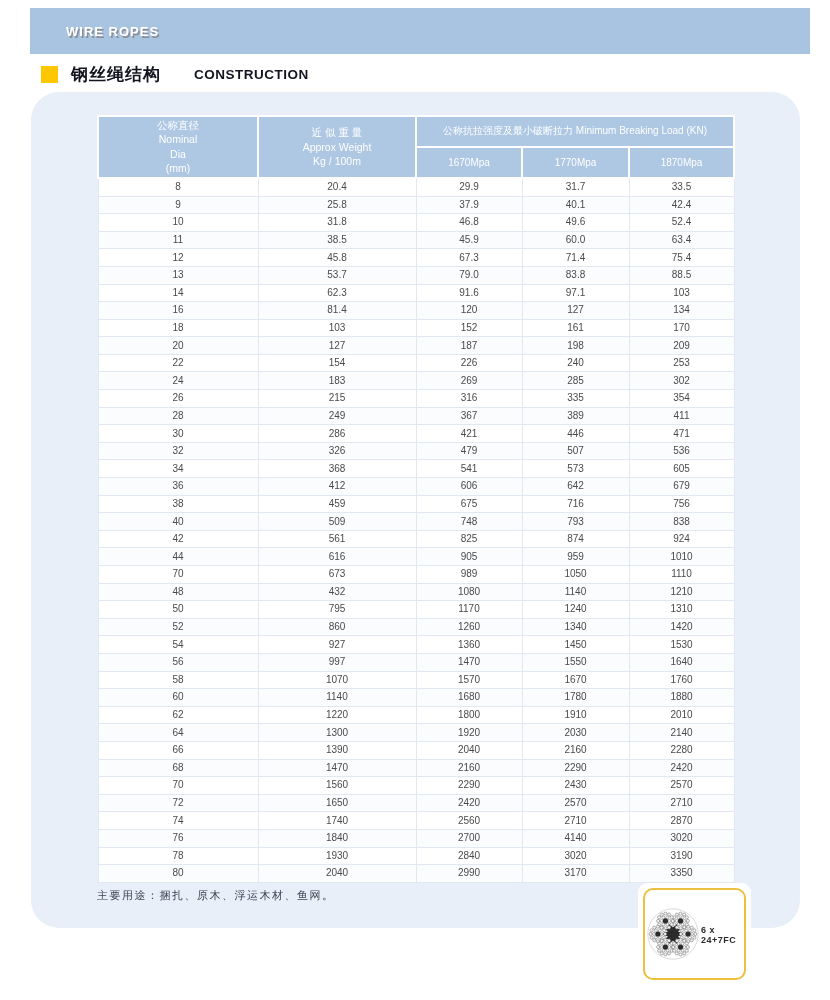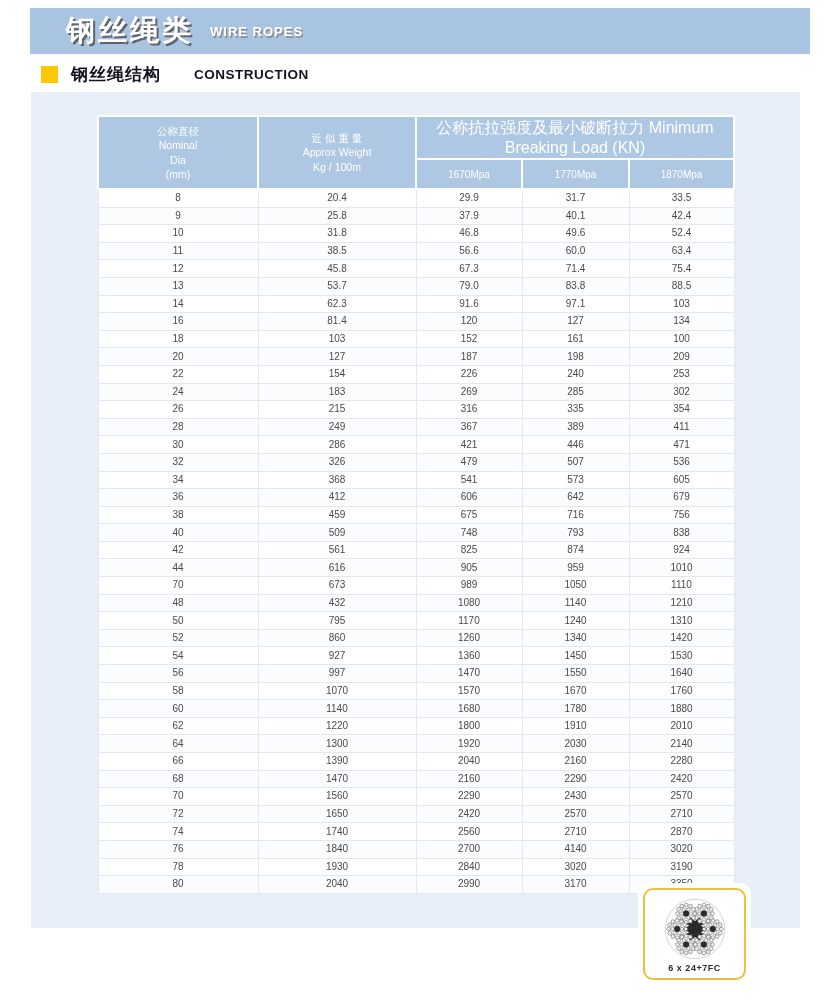--- a/index.html
+++ b/index.html
@@ -25,58 +25,58 @@
   .section-head{
     position:absolute;left:33px;top:63px;display:flex;align-items:center;gap:13px;padding-left:8px;
   }
   .yellow-sq{width:17px;height:17px;background:#ffc602;}
   .section-zh{font-size:17px;font-weight:bold;color:#12141f;letter-spacing:1px;}
   .section-en{font-size:13.5px;font-weight:bold;color:#12141f;margin-left:20px;letter-spacing:.5px;}
   
   .panel{
     position:absolute;left:31px;top:92px;width:769px;height:836px;
     background:#e9eff8;
+    border-radius:28px;
   }
   
   .table-wrap{position:absolute;left:66px;top:23px;}
   table{border-collapse:collapse;width:636px;table-layout:fixed;}
   thead th{
     background:#aec7e3;color:#ffffff;font-weight:normal;
     border:2px solid #ffffff;padding:1px 2px;
   }
   th.hdr-main{font-size:10.5px;line-height:1.38;}
-  th.hdr-span{font-size:16px;height:26px;}
+  th.hdr-span{font-size:10px;height:26px;}
   th.hdr-sub{font-size:10px;height:26px;}
   tbody td{
     background:#ffffff;border:1px solid #e2e8f1;color:#4a4a4a;
     font-size:10px;height:16.6px;text-align:center;padding:0;line-height:1;
   }
   tbody tr:nth-child(even) td{background:#fbfcfe;}
   
   .footer-note{
     position:absolute;left:66px;top:796px;font-size:11px;color:#3c4656;
     letter-spacing:1.5px;
   }
   
   .rope-card{
     position:absolute;left:607px;top:791px;width:113px;height:102px;
     background:#ffffff;border-radius:9px;box-sizing:border-box;padding:5px;
   }
   .rope-box{
     width:100%;height:100%;border:2px solid #edbf3e;border-radius:10px;
-    box-sizing:border-box;display:flex;flex-direction:column;
+    box-sizing:border-box;display:flex;
     align-items:center;justify-content:center;background:#ffffff;
   }
   .rope-caption{font-size:9px;font-weight:bold;color:#2a2a2a;margin-top:1px;letter-spacing:.5px;}
 </style>
 </head>
 <body>
 
 <div class="banner">
-  <span class="banner-zh">钢丝绳类</span>
   <span class="banner-en">WIRE ROPES</span>
 </div>
 
 <div class="section-head">
   <span class="yellow-sq"></span>
   <span class="section-zh">钢丝绳结构</span>
   <span class="section-en">CONSTRUCTION</span>
 </div>
 
 <div class="panel">
@@ -129,21 +129,21 @@
           <tr>
             <td>10</td>
             <td>31.8</td>
             <td>46.8</td>
             <td>49.6</td>
             <td>52.4</td>
           </tr>
           <tr>
             <td>11</td>
             <td>38.5</td>
-            <td>56.6</td>
+            <td>45.9</td>
             <td>60.0</td>
             <td>63.4</td>
           </tr>
           <tr>
             <td>12</td>
             <td>45.8</td>
             <td>67.3</td>
             <td>71.4</td>
             <td>75.4</td>
           </tr>
@@ -166,21 +166,21 @@
             <td>81.4</td>
             <td>120</td>
             <td>127</td>
             <td>134</td>
           </tr>
           <tr>
             <td>18</td>
             <td>103</td>
             <td>152</td>
             <td>161</td>
-            <td>100</td>
+            <td>170</td>
           </tr>
           <tr>
             <td>20</td>
             <td>127</td>
             <td>187</td>
             <td>198</td>
             <td>209</td>
           </tr>
           <tr>
             <td>22</td>
@@ -389,20 +389,21 @@
             <td>80</td>
             <td>2040</td>
             <td>2990</td>
             <td>3170</td>
             <td>3350</td>
           </tr>
         </tbody>
     </table>
   </div>
 
+  <div class="footer-note">主要用途：捆扎、原木、浮运木材、鱼网。</div>
 
   <div class="rope-card">
     <div class="rope-box">
       <svg width="68" height="66" viewBox="0 0 100 100">
         <defs>
           <g id="strand">
             <circle cx="13" cy="0" r="2.8" fill="#f4f4f4" stroke="#666" stroke-width="0.9"></circle>
             <circle cx="11.26" cy="6.5" r="2.8" fill="#f4f4f4" stroke="#666" stroke-width="0.9"></circle>
             <circle cx="6.5" cy="11.26" r="2.8" fill="#f4f4f4" stroke="#666" stroke-width="0.9"></circle>
             <circle cx="0" cy="13" r="2.8" fill="#f4f4f4" stroke="#666" stroke-width="0.9"></circle>

